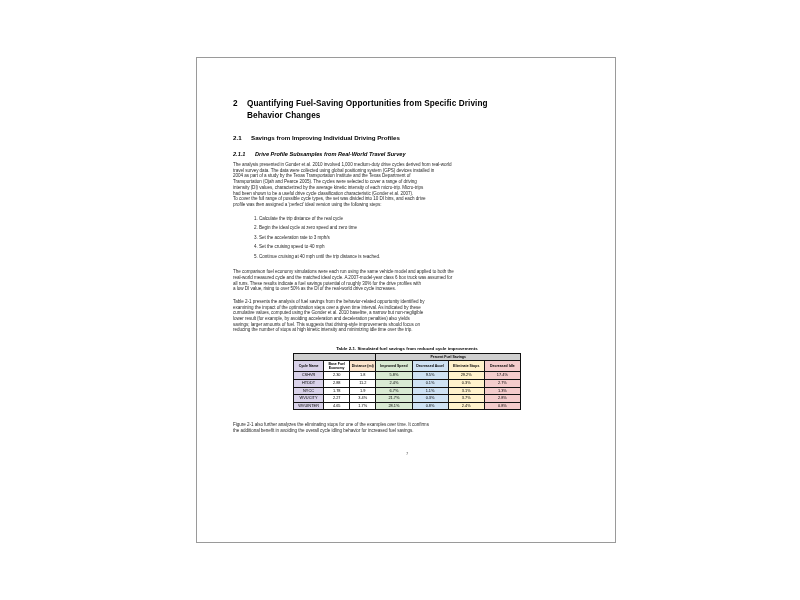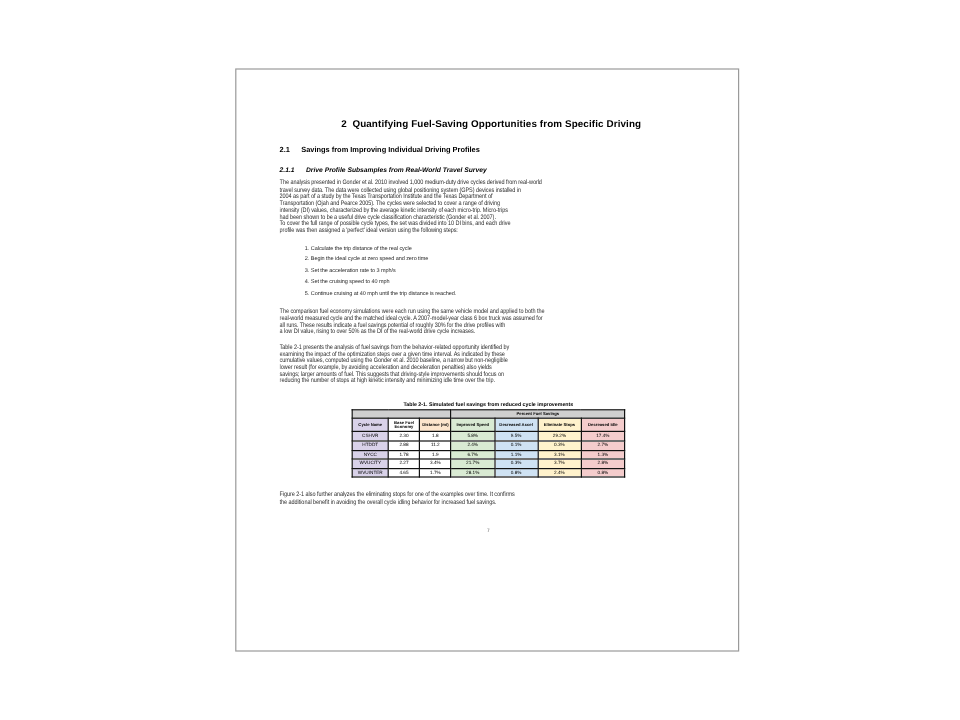--- a/index.html
+++ b/index.html
@@ -35,21 +35,20 @@
     width: 348px;
   }
   
   .h-sec {
     font-size: 8.2px;
     font-weight: bold;
     color: #000;
     line-height: 12px;
     margin: 0 0 2px 0;
     letter-spacing: 0.1px;
-    text-align: center;
   }
   .h-sec .num { display: inline-block; width: 14px; }
   .h-sec .txt2 { display: block; margin-left: 14px; }
   .h-sub {
     font-size: 6.2px;
     font-weight: bold;
     color: #000;
     margin: 11px 0 2px 0;
     line-height: 9px;
   }
@@ -134,20 +133,21 @@
 </style>
 </head>
 <body>
 
 <div id="viewport">
   <div id="page">
     <div id="page-inner">
 
       <div class="h-sec">
         <span class="num">2</span><span>Quantifying Fuel-Saving Opportunities from Specific Driving</span>
+        <span class="txt2">Behavior Changes</span>
       </div>
 
       <div class="h-sub">
         <span class="num">2.1</span><span>Savings from Improving Individual Driving Profiles</span>
       </div>
 
       <div class="h-subsub">
         <span class="num">2.1.1</span><span>Drive Profile Subsamples from Real-World Travel Survey</span>
       </div>
 

